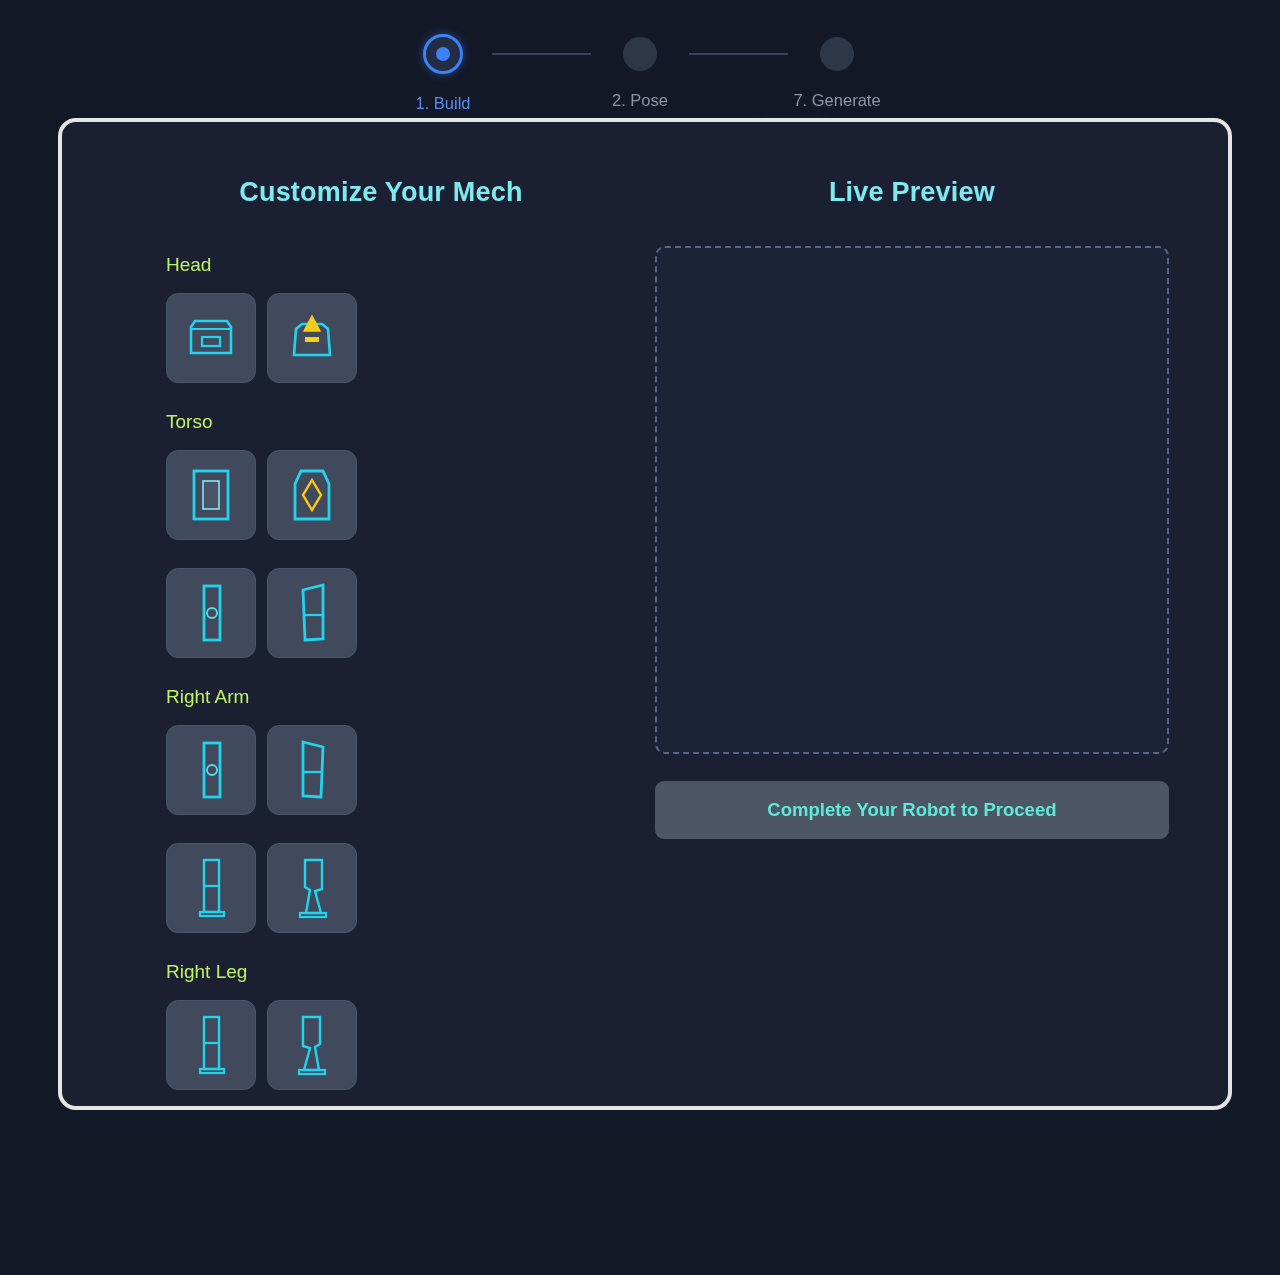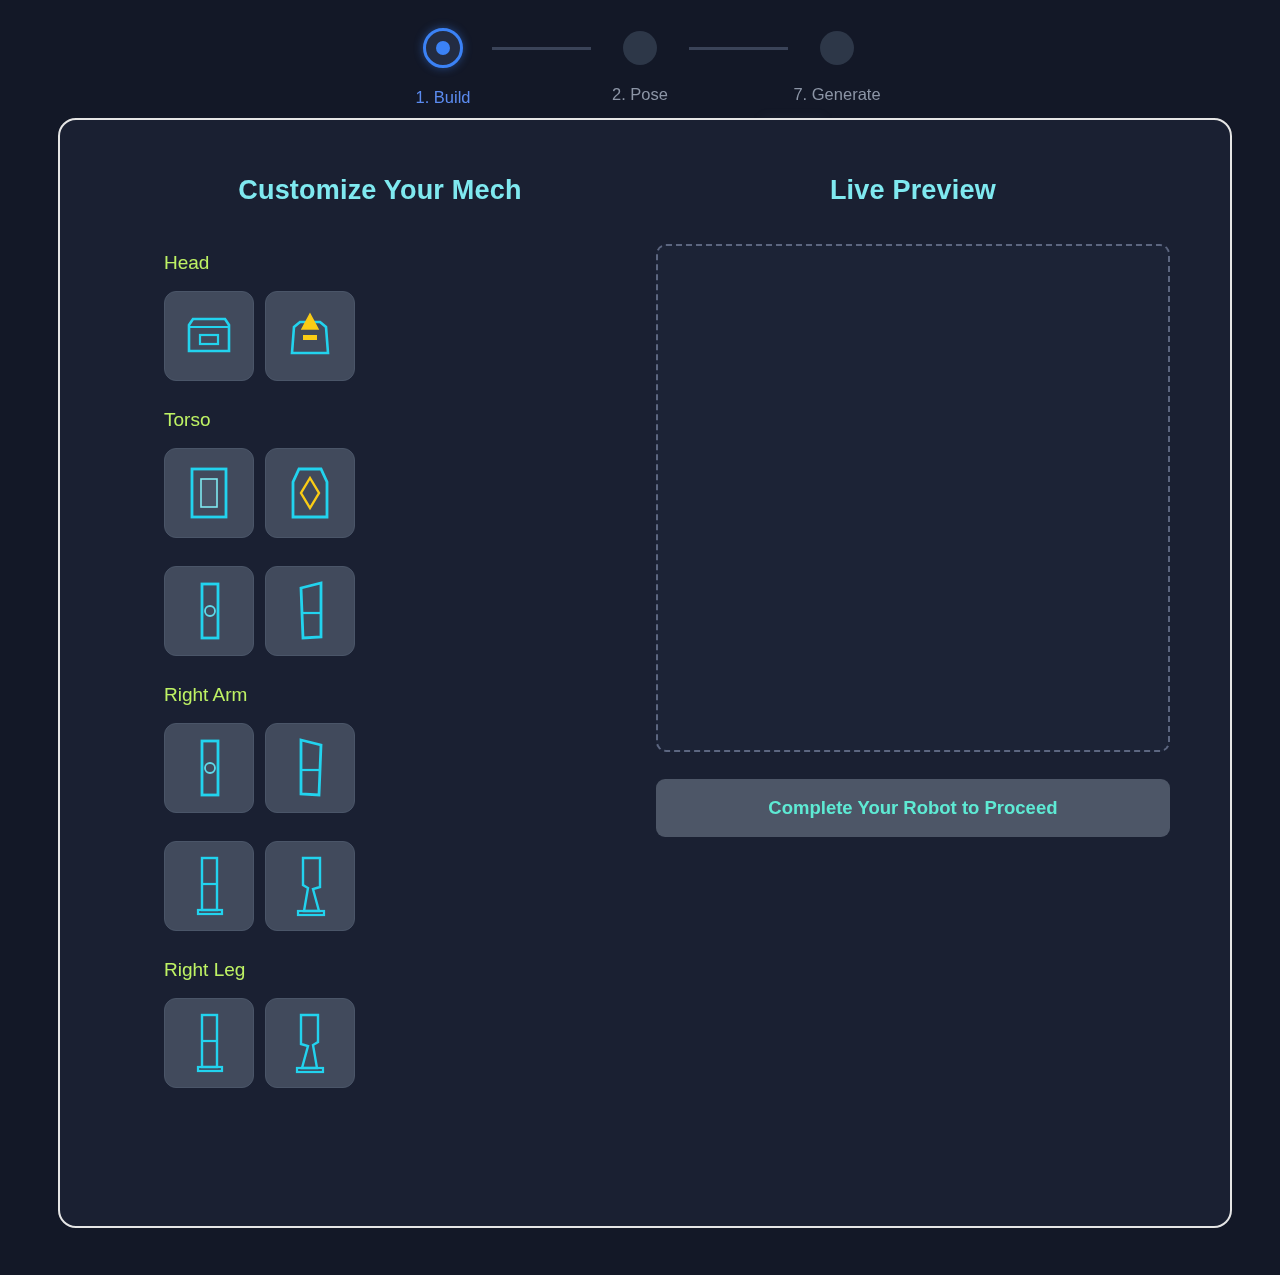--- a/index.html
+++ b/index.html
@@ -10,21 +10,21 @@
     background: #131827;
     font-family: "Liberation Sans", sans-serif;
     overflow: hidden;
   }
 
   
   .stepper {
     width: 1280px;
     height: 118px;
     display: flex;
-    align-items: flex-start;
+    align-items: center;
     justify-content: center;
     padding-top: 31px;
   }
   .stepper-inner {
     display: flex;
     align-items: flex-start;
   }
   .step {
     display: flex;
     flex-direction: column;
@@ -67,23 +67,23 @@
     background: #3a4358;
     margin-top: 16px;
   }
 
   
   .card {
     position: absolute;
     left: 58px;
     top: 118px;
     width: 1174px;
-    height: 1110px;
+    height: 992px;
     background: #1a2032;
-    border: 2px solid #e5e5e5;
+    border: 4px solid #e5e5e5;
     border-radius: 18px;
   }
 
   .columns {
     display: flex;
     padding: 55px 52px 0 52px;
   }
   .col-left  { width: 562px; }
   .col-right { width: 556px; }
 

